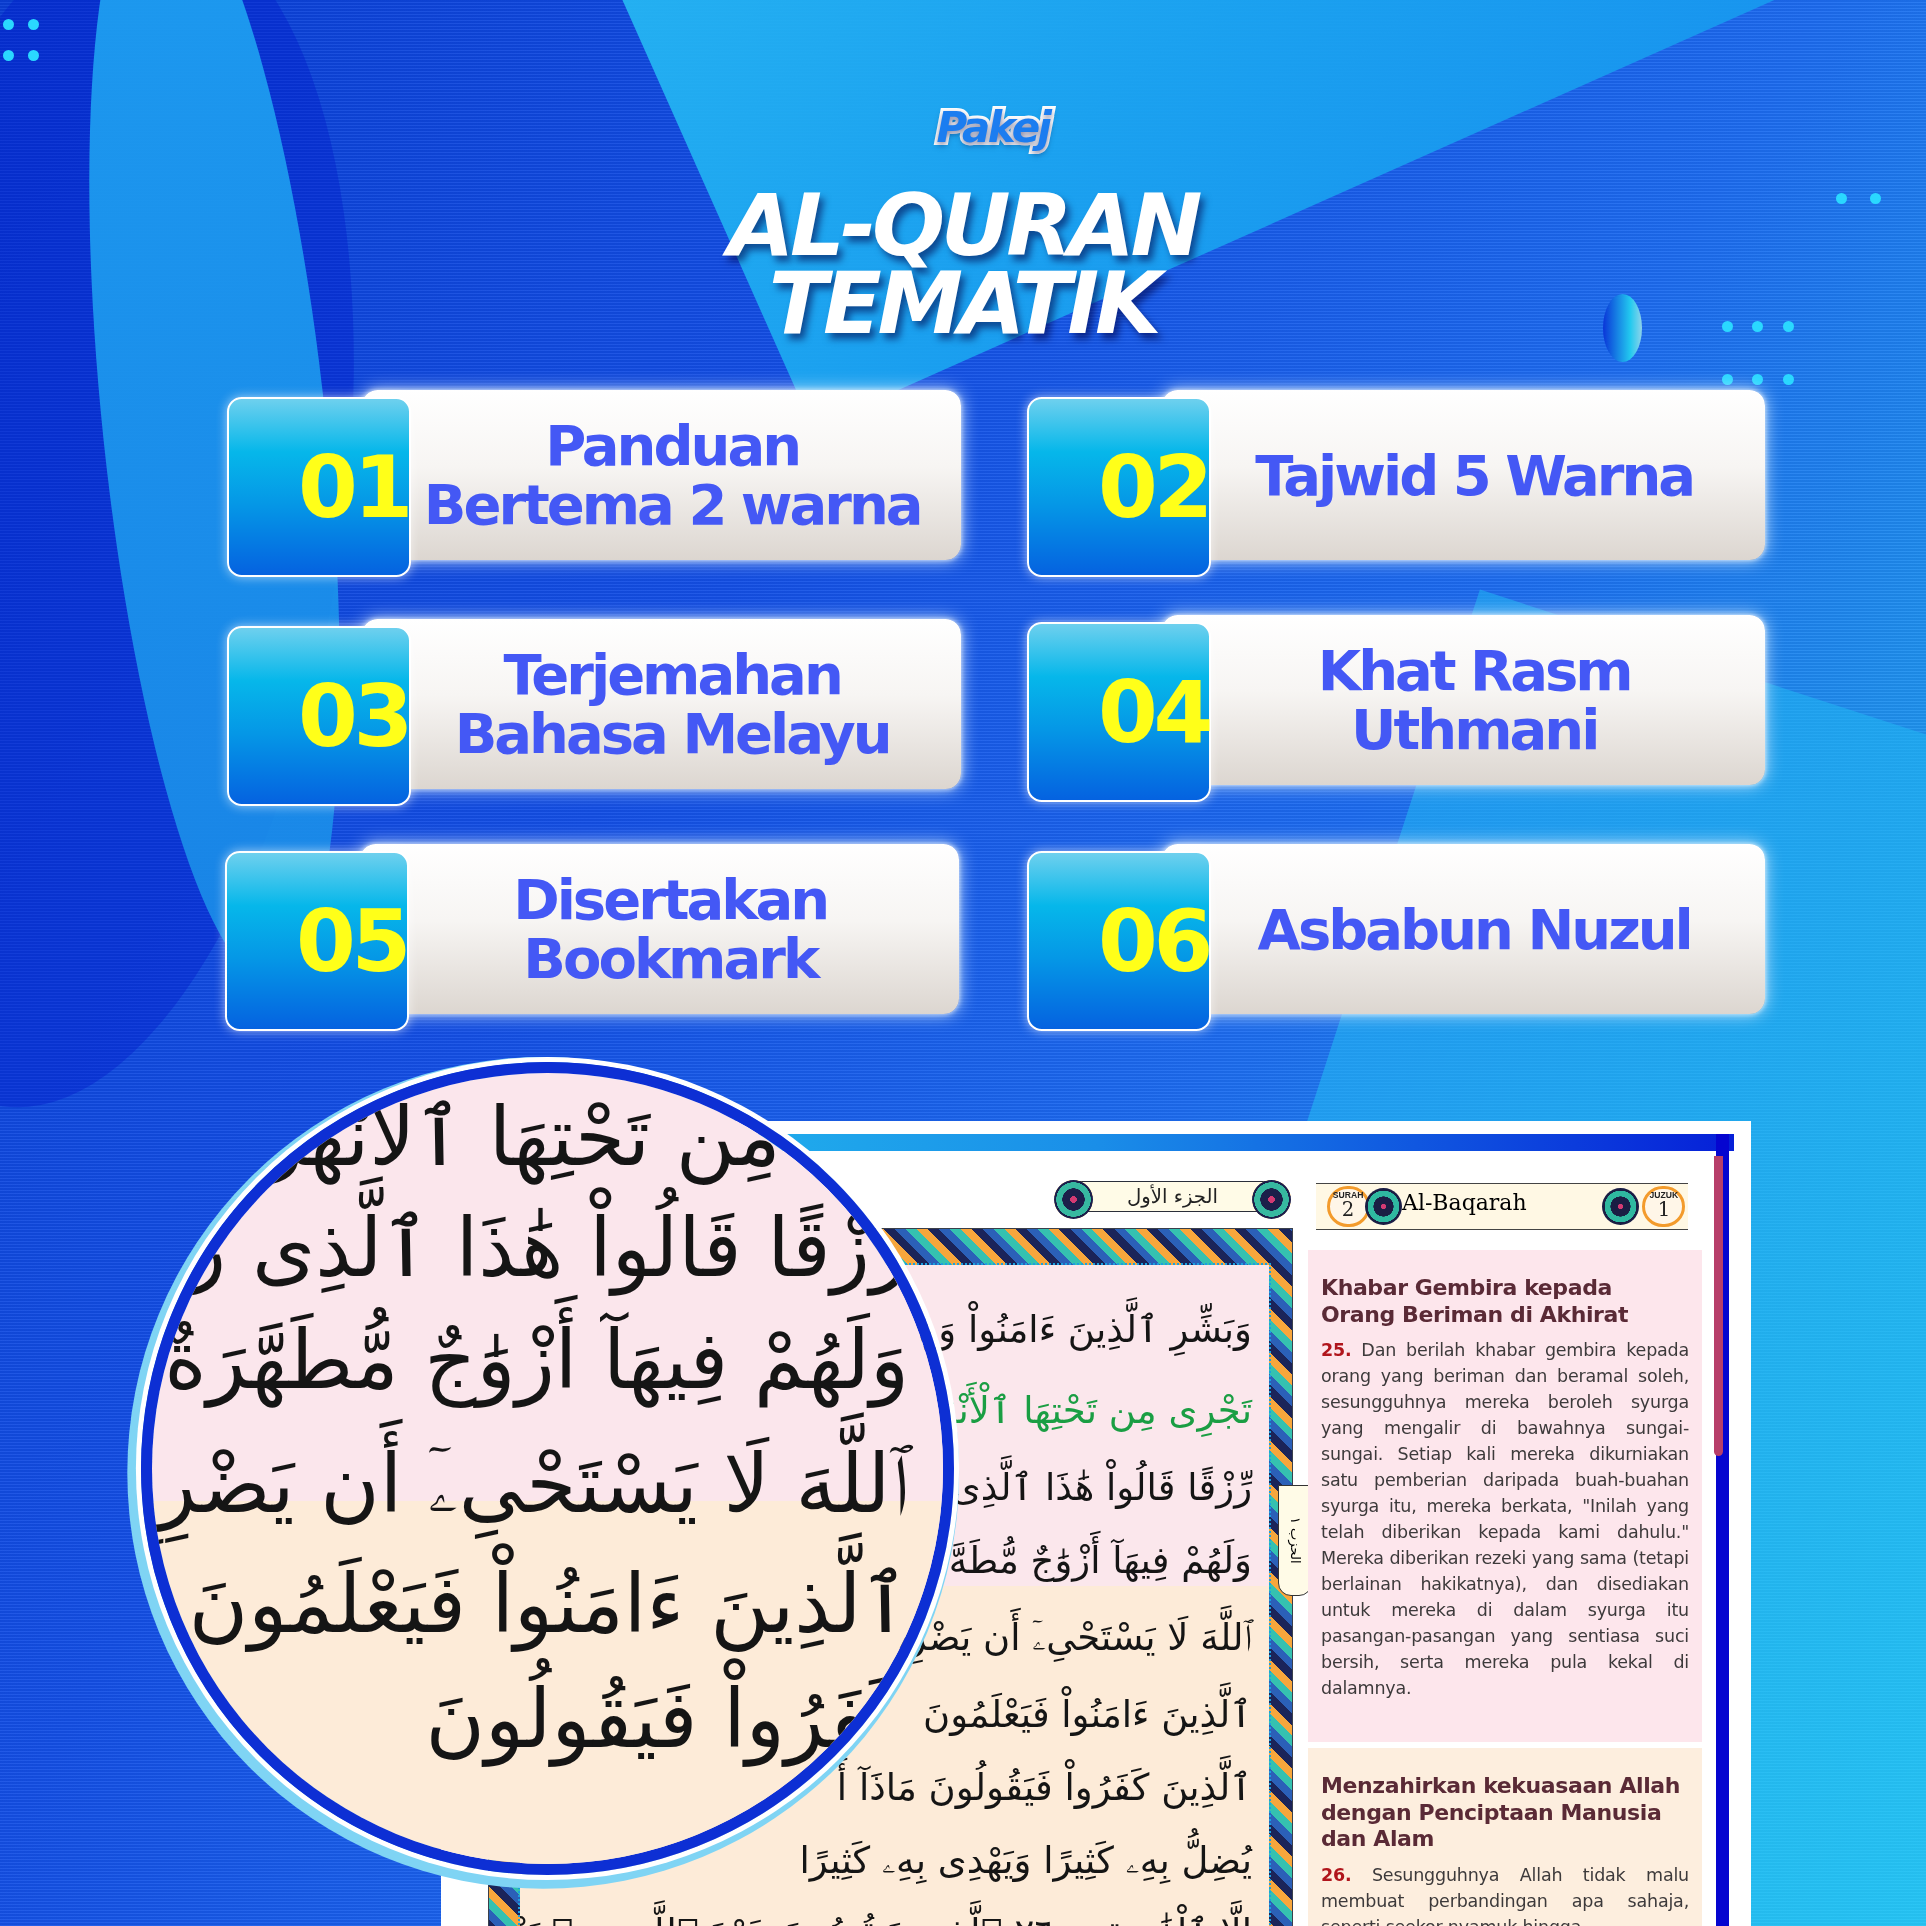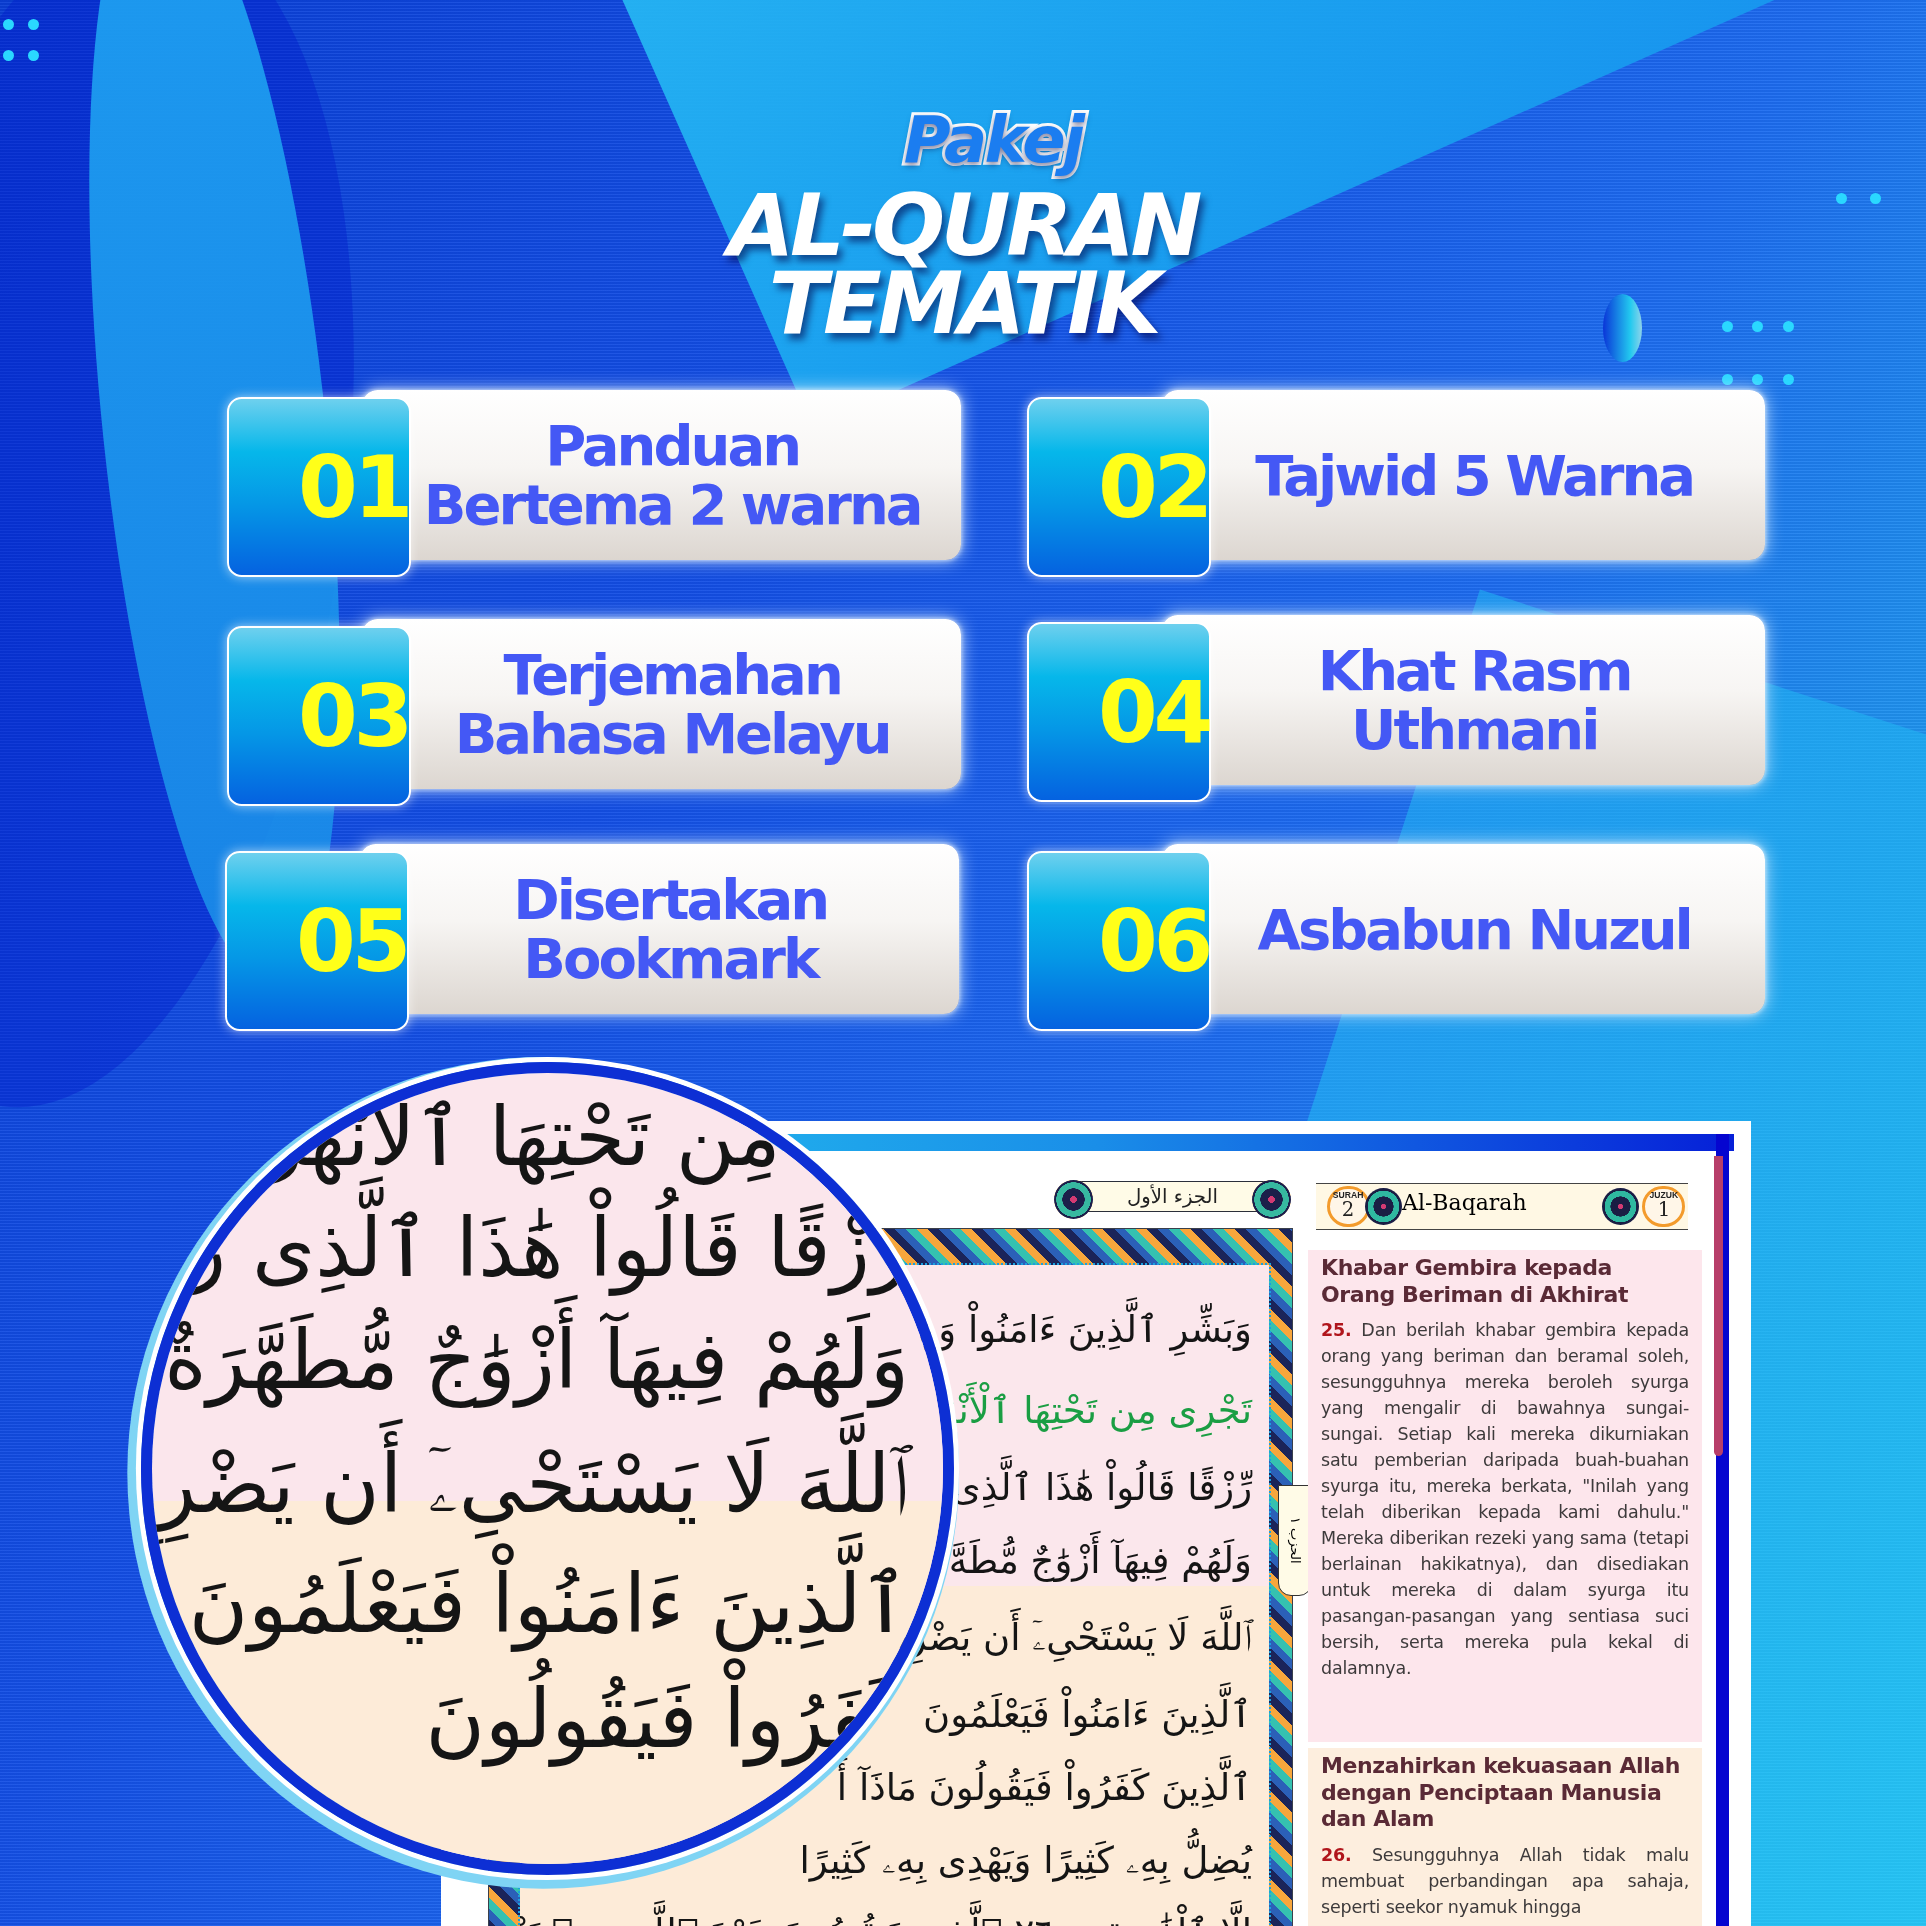--- a/index.html
+++ b/index.html
@@ -17,21 +17,21 @@
   .bg-diag { position:absolute; left:813px; top:-385px; width:1798px; height:813px;
     background:linear-gradient(160deg,#2ec8f6,#1ba9f1 55%,#1590ee); transform:rotate(-24deg); transform-origin:left bottom; opacity:0.9; }
   .bg-lower-right { position:absolute; left:1241px; top:728px; width:1113px; height:1370px;
     background:linear-gradient(180deg,#20b6f2,#28c8f6); transform:rotate(18deg); opacity:0.55; }
   .dot { position:absolute; width:11px; height:11px; border-radius:50%; background:#2ad8ff; }
   .orb { position:absolute; left:1603px; top:294px; width:39px; height:68px;
     border-radius:50%; background:linear-gradient(90deg,#0a35d8,#22c9ef 70%,#8fd3ea); }
 
   
   .brand-script { position:absolute; left:903px; top:103px; width:180px; text-align:center;
-    font-family:"DejaVu Sans", sans-serif; font-weight:bold; font-style:italic; font-size:64px;
+    font-family:"DejaVu Sans", sans-serif; font-weight:bold; font-style:italic; font-size:42px;
     color:#1b7df0; -webkit-text-stroke:6px #ffffff; paint-order:stroke fill; letter-spacing:-2.6px;
     text-shadow:0 3.4px 6px rgba(0,0,60,0.5); }
   .title-line { position:absolute; left:0; width:1926px; text-align:center;
     font-family:"DejaVu Sans", sans-serif; font-weight:bold; font-style:italic; color:#ffffff;
     font-size:86px; letter-spacing:-4.3px; text-shadow:4.3px 6px 7.7px rgba(0,0,70,0.55); }
   .title-1 { top:175px; }
   .title-2 { top:253px; }
 
   
   .card { position:absolute; height:180px; }
@@ -85,21 +85,21 @@
   .surah-badge { position:absolute; top:1.7px; width:43px; height:41px; border-radius:21.4px;
     background:#fff6e8; border:3.4px solid #f39b2c; box-sizing:border-box; text-align:center;
     font-family:"Liberation Sans", sans-serif; color:#222;margin-left:8px; }
   .surah-badge .cap { font-size:8.6px; margin-top:1.7px; font-weight:bold; }
   .surah-badge .num { font-family:"DejaVu Serif", serif; font-size:19.7px; line-height:19.7px; }
   .badge-left { left:2.6px; }
   .badge-right { right:2.6px; }
   .header-ornament { position:absolute; top:4.3px; width:37px; height:37px; border-radius:50%;
     background:radial-gradient(circle,#d33a73 0 10%,#1a1d44 11% 38%,#2fb8a0 39% 60%,#1a1d44 61% 72%,#fff8e4 73%); }
 
-  .tr-block { position:absolute; left:1308px; width:394px; box-sizing:border-box; padding:5px 13px; }
+  .tr-block { position:absolute; left:1308px; width:394px; box-sizing:border-box; padding:25px 13px; }
   .tr-block-1 { top:1250px; height:492px; background:#fde6ec; }
   .tr-block-2 { top:1748px; height:180px; background:#fdeede; }
   .tr-heading { font-family:"DejaVu Sans", sans-serif; font-weight:bold; color:#5a2a36;
     font-size:22px; line-height:26.5px; letter-spacing:-0.4px; }
   .tr-body { margin-top:9.4px; font-family:"DejaVu Sans", sans-serif; color:#3d3a3b;
     font-size:17.5px; line-height:26px; text-align:justify; letter-spacing:-0.2px; }
   .tr-body .vnum { color:#b0151c; font-weight:bold; }
   .side-tab { position:absolute; left:1714px; top:1156px; width:8.6px; height:300px;
     background:#b73e6a; border-radius:0 0 17px 17px; }
 

